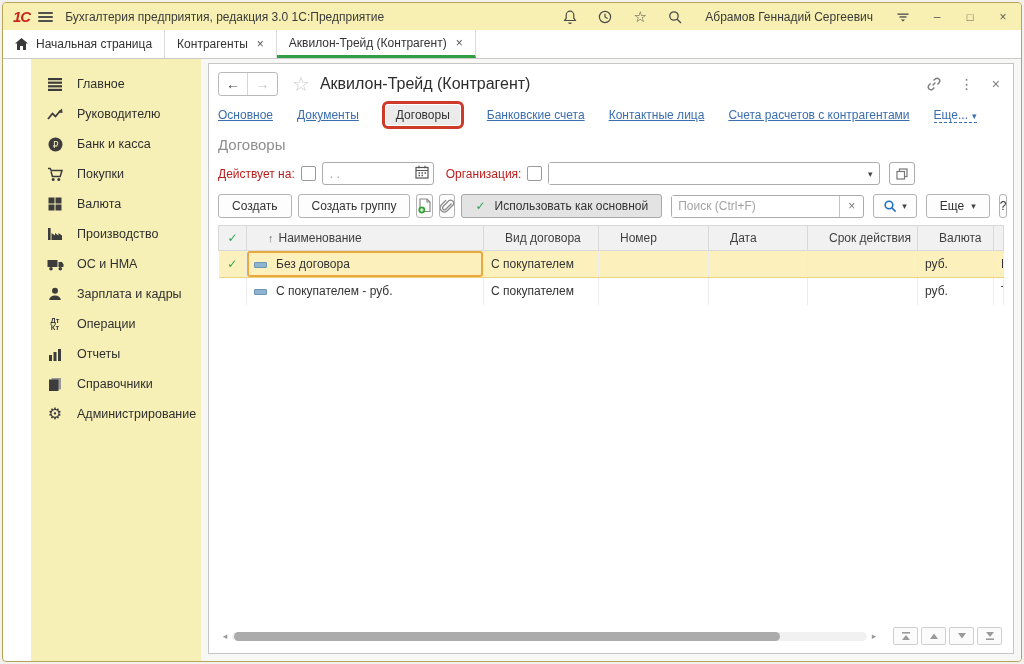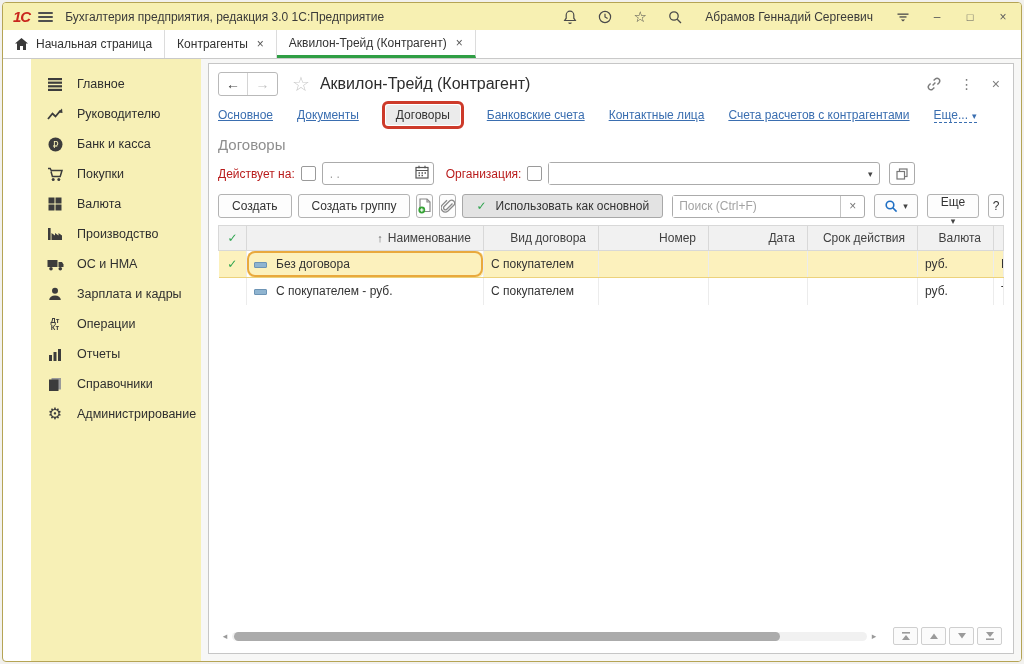--- a/index.html
+++ b/index.html
@@ -69,30 +69,30 @@
   .btn { height:24px; padding:0 13px; background:#fdfdfd; border:1px solid #b3b3b3; border-radius:3px; display:flex; align-items:center; font-size:12px; color:#333; cursor:pointer; white-space:nowrap; }
   .btn.iconbtn { width:29px; padding:0; justify-content:center; }
   .btn.pressed { background:#e3e3e3; border-color:#a8a8a8; gap:9px; }
   .greencheck { color:#2ea44f; font-weight:bold; }
   .searchwrap { display:flex; height:23px; border:1px solid #ababab; border-radius:3px; background:#fff; width:202px; margin-left:3px; }
   .searchwrap input { flex:1; border:none; outline:none; padding:0 6px; font:inherit; color:#444; min-width:0; }
   .searchwrap input::placeholder { color:#a3a3a3; }
   .searchclear { width:24px; border-left:1px solid #c4c4c4; display:flex; align-items:center; justify-content:center; color:#777; cursor:pointer; }
   .qbtn { gap:5px; padding:0 9px; margin-left:3px; }
   .qbtn .dd, .morebtn .dd { font-size:9px; color:#444; }
-  .morebtn { gap:7px; margin-left:3px;flex-direction:column; }
+  .morebtn { gap:7px; margin-left:3px; }
   .helpbtn { width:27px; padding:0; justify-content:center; margin-left:3px; }
   
   .tablewrap { margin-top:7px; flex:0 0 auto; overflow:hidden; }
   table { border-collapse:collapse; width:100%; table-layout:fixed; }
-  th { background:#f1f1f1; border:1px solid #d8d8d8; height:25px; font-weight:normal; text-align:right; padding:0 12px; color:#3f3f3f; overflow:hidden; white-space:nowrap; }
+  th { background:#f1f1f1; border:1px solid #d8d8d8; height:25px; font-weight:normal; text-align:left; padding:0 21px; color:#3f3f3f; overflow:hidden; white-space:nowrap; }
   th.chk, td.chk { width:28px; text-align:center; padding:0; }
   td { height:27px; padding:0 7px; border-right:1px solid #ececec; color:#333; overflow:hidden; white-space:nowrap; }
   tr.selected td { background:#fcf1bd; border-top:1px solid #ecd27c; border-bottom:1px solid #ecd27c; }
-  td.name-sel { box-shadow:inset 0 0 0 2px #e9a93d; border-radius:8px; }
+  td.name-sel { box-shadow:inset 0 0 0 2px #e9a93d; border-radius:3px; }
   .sortarrow { color:#666; margin-right:5px; font-size:11px; }
   .dash-ico { display:inline-block; width:13px; height:6px; background:#8fb4d0; border:1px solid #6d94b5; border-radius:1px; margin-right:9px; vertical-align:middle; }
   .rowcheck { color:#2ea44f; font-weight:bold; }
   
   .filler { flex:1; }
   .scrollrow { display:flex; align-items:center; flex:0 0 auto; padding:2px 0 2px 2px; }
   .sarrow { color:#9a9a9a; font-size:9px; width:10px; text-align:center; cursor:pointer; }
   .strack { flex:1; height:9px; background:#f1f1f1; border-radius:5px; margin:0 2px; position:relative; }
   .sthumb { position:absolute; left:2px; top:0; height:9px; width:86%; background:#ababab; border-radius:5px; cursor:grab; }
   .navgrp { display:flex; gap:3px; margin-left:14px; margin-right:2px; }

